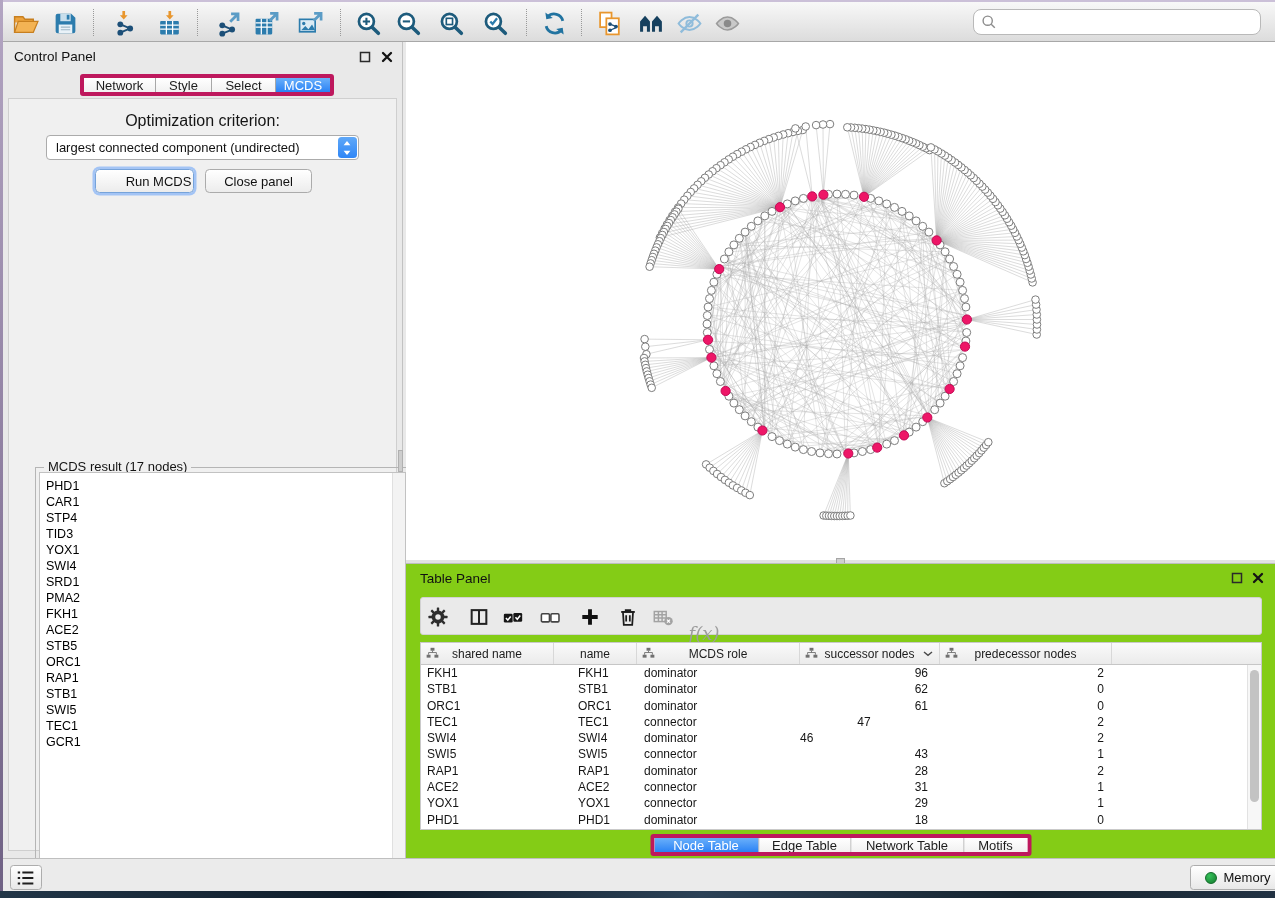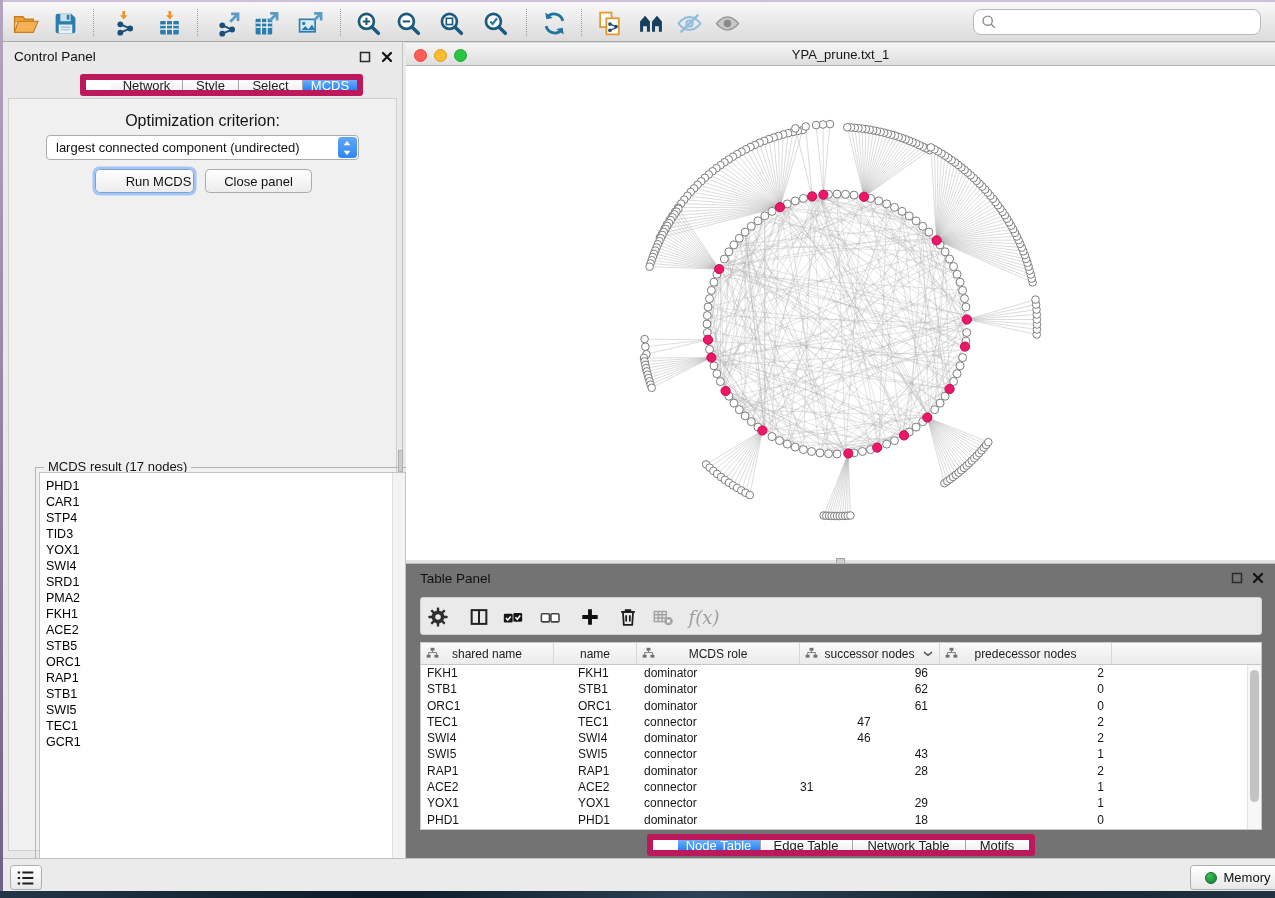--- a/index.html
+++ b/index.html
@@ -18,21 +18,21 @@
   .tb-btn { position:absolute; top:3px; width:36px; height:36px; display:flex; align-items:center; justify-content:center; }
   .tb-sep { position:absolute; top:7px; height:27px; width:0; border-left:1px dotted #999; }
   .search-field { position:absolute; left:970px; top:7px; width:288px; height:26px; background:#fff;
                   border:1px solid #b9b9b9; border-radius:8px; display:flex; align-items:center; padding-left:7px; }
   .search-field input { border:none; outline:none; flex:1; height:20px; font-size:13px; background:transparent; margin-left:5px; }
 
   
   .control-panel { position:absolute; left:3px; top:42px; width:400px; height:816px; background:#e9e9e9; border-right:1px solid #c2c2c2; }
   .cp-title { position:absolute; left:11px; top:7px; font-size:13.5px; color:#111; }
   .panel-mini-btn { position:absolute; width:14px; height:14px; display:flex; align-items:center; justify-content:center; }
-  .seg-tabs { position:absolute; display:flex; height:22px; border:6px solid #be185d; border-radius:3px; background:#fff; overflow:hidden;padding-left:25px; }
+  .seg-tabs { position:absolute; display:flex; height:22px; border:4px solid #be185d; border-radius:3px; background:#fff; overflow:hidden; }
   .seg { display:flex; align-items:center; justify-content:center; font-size:13px; color:#1c1c1c;
          border-right:1px solid #a7a7a7; background:linear-gradient(#ffffff,#f1f1f1); }
   .seg:last-child { border-right:none; }
   .seg.sel { background:linear-gradient(#6ab0fa,#2a82f5); color:#fff; }
   .cp-inner { position:absolute; left:5px; top:56px; width:389px; height:753px; background:#f0f0f0; border:1px solid #cfcfcf; }
   .opt-label { position:absolute; left:0; top:13px; width:100%; text-align:center; font-size:16px; color:#141414; }
   .criterion { position:absolute; left:37px; top:36px; width:313px; height:25px; background:#fff; border:1px solid #ababab;
                border-radius:4px; display:flex; align-items:center; }
   .criterion .val { flex:1; font-size:13px; color:#111; padding-left:9px; white-space:nowrap; overflow:hidden; }
   .stepper { width:19px; height:21px; margin-right:1.5px; border-radius:3.5px; background:linear-gradient(#5fa8f8,#2f86f6);
@@ -53,21 +53,21 @@
                  background:linear-gradient(#f5f5f5,#dedede); border-bottom:1px solid #b3b3b3; border-top:1px solid #d8d8d8; }
   .tlight { position:absolute; top:5.5px; width:13px; height:13px; border-radius:50%; }
   .nv-title { position:absolute; width:100%; text-align:center; top:4px; font-size:13px; color:#161616; }
   .nv-canvas { position:absolute; left:0; top:24px; width:869px; height:494px; background:#fff; }
 
   .h-divider { position:absolute; left:406px; top:560px; width:869px; height:3px; background:#e2e2e2; }
   .split-handle { position:absolute; left:430px; top:-2px; width:9px; height:7px; background:#cfcfcf; border:1px solid #a5a5a5; }
   .v-handle { position:absolute; left:398px; top:450px; width:5px; height:22px; background:#cdcdcd; border:1px solid #b0b0b0; }
 
   
-  .table-panel { position:absolute; left:406px; top:563px; width:869px; height:295px; background:#737373; border-top:1px solid #bdbdbd;text-decoration:underline; }
+  .table-panel { position:absolute; left:406px; top:563px; width:869px; height:295px; background:#84cc16; border-top:1px solid #bdbdbd;text-decoration:underline; }
   .tp-title { position:absolute; left:14px; top:7px; font-size:13.5px; color:#111; }
   .tp-toolbar { position:absolute; left:14px; top:33px; width:842px; height:38px; background:#eaeaea; border:1px solid #d2d2d2; border-radius:3px; }
   .tp-tool { position:absolute; top:4px; width:30px; height:30px; display:flex; align-items:center; justify-content:center; }
   .fx-glyph { font-family:"DejaVu Serif","Liberation Serif",serif; font-style:italic; font-size:18px; color:#9d9d9d; }
   .tp-table { position:absolute; left:14px; top:78px; width:842px; height:188px; background:#fff; border:1px solid #c9c9c9; }
   .th-row { position:absolute; left:0; top:0; right:0; height:22px; display:flex;
             background:linear-gradient(#fafafa,#ebebeb); border-bottom:1px solid #c6c6c6; }
   .th-cell { position:relative; height:100%; border-right:1px solid #d8d8d8; display:flex; align-items:center; justify-content:center;
              font-size:12px; color:#1c1c1c; }
   .th-cell .h-icon { position:absolute; left:5px; top:4px; }
@@ -415,26 +415,20 @@
               <div class="result-item">GCR1</div>
             </div>
           <div class="result-scroll"></div>
         </div>
       </div>
     </div>
   </div>
   <div class="v-handle"></div>
 
   <div class="network-panel">
-    <div class="nv-titlebar">
-      <div class="tlight" style="left: 8px; background: rgb(255, 95, 87); border: 1px solid rgb(224, 68, 62);"></div>
-      <div class="tlight" style="left: 28px; background: rgb(254, 187, 46); border: 1px solid rgb(216, 158, 36);"></div>
-      <div class="tlight" style="left: 48px; background: rgb(39, 200, 63); border: 1px solid rgb(30, 164, 51);"></div>
-      <div class="nv-title">YPA_prune.txt_1</div>
-    </div>
     <div class="nv-canvas">
       <svg width="869" height="494" viewBox="0 0 869 494">
           <line x1="503.2" y1="366.1" x2="303.5" y2="283.4" stroke="#a9a9a9" stroke-width="0.75" opacity="0.42"></line>
           <line x1="305.4" y1="291.6" x2="496.0" y2="370.6" stroke="#a9a9a9" stroke-width="0.75" opacity="0.42"></line>
           <line x1="522.9" y1="349.9" x2="373.5" y2="374.6" stroke="#a9a9a9" stroke-width="0.75" opacity="0.42"></line>
           <line x1="314.4" y1="200.5" x2="314.4" y2="315.5" stroke="#a9a9a9" stroke-width="0.75" opacity="0.42"></line>
           <line x1="439.5" y1="387.7" x2="314.4" y2="315.5" stroke="#a9a9a9" stroke-width="0.75" opacity="0.42"></line>
           <line x1="381.3" y1="137.9" x2="333.3" y2="343.7" stroke="#a9a9a9" stroke-width="0.75" opacity="0.42"></line>
           <line x1="373.5" y1="141.4" x2="422.5" y2="387.7" stroke="#a9a9a9" stroke-width="0.75" opacity="0.42"></line>
           <line x1="397.4" y1="132.4" x2="510.1" y2="154.9" stroke="#a9a9a9" stroke-width="0.75" opacity="0.42"></line>
@@ -1207,21 +1201,21 @@
         <div class="tp-tool" style="left: 192px;">
           <svg width="22" height="22">
             <use href="#sym-delete"></use>
           </svg>
         </div>
         <div class="tp-tool" style="left: 227px;">
           <svg width="22" height="22">
             <use href="#sym-destroy-table"></use>
           </svg>
         </div>
-        <div class="tp-tool" style="left: 268px;">
+        <div class="tp-tool" style="left: 268px; margin-top: 16px;">
           <span class="fx-glyph">f(x)</span>
         </div>
       </div>
 
     <div class="tp-table">
       <div class="th-row">
           <div class="th-cell" style="width: 133px;">
             <svg width="13" height="13" class="h-icon">
               <use href="#sym-tree"></use>
             </svg>
@@ -1279,42 +1273,42 @@
             <div class="t-cell" style="width: 133px; text-align: left; padding-left: 6px;">TEC1</div>
             <div class="t-cell" style="width: 83px; text-align: left; padding-left: 24px;">TEC1</div>
             <div class="t-cell" style="width: 163px; text-align: left; padding-left: 7px;">connector</div>
             <div class="t-cell" style="width: 140px; text-align: center; padding-right: 12px;">47</div>
             <div class="t-cell" style="width: 172px; text-align: right; padding-right: 8px;">2</div>
           </div>
           <div class="t-row">
             <div class="t-cell" style="width: 133px; text-align: left; padding-left: 6px;">SWI4</div>
             <div class="t-cell" style="width: 83px; text-align: left; padding-left: 24px;">SWI4</div>
             <div class="t-cell" style="width: 163px; text-align: left; padding-left: 7px;">dominator</div>
-            <div class="t-cell" style="width: 140px; text-align: center; padding-right: 12px;">46</div>
+            <div class="t-cell" style="width: 140px; text-align: left; padding-right: 12px;">46</div>
             <div class="t-cell" style="width: 172px; text-align: right; padding-right: 8px;">2</div>
           </div>
           <div class="t-row">
             <div class="t-cell" style="width: 133px; text-align: left; padding-left: 6px;">SWI5</div>
             <div class="t-cell" style="width: 83px; text-align: left; padding-left: 24px;">SWI5</div>
             <div class="t-cell" style="width: 163px; text-align: left; padding-left: 7px;">connector</div>
             <div class="t-cell" style="width: 140px; text-align: right; padding-right: 12px;">43</div>
             <div class="t-cell" style="width: 172px; text-align: right; padding-right: 8px;">1</div>
           </div>
           <div class="t-row">
             <div class="t-cell" style="width: 133px; text-align: left; padding-left: 6px;">RAP1</div>
             <div class="t-cell" style="width: 83px; text-align: left; padding-left: 24px;">RAP1</div>
             <div class="t-cell" style="width: 163px; text-align: left; padding-left: 7px;">dominator</div>
             <div class="t-cell" style="width: 140px; text-align: right; padding-right: 12px;">28</div>
             <div class="t-cell" style="width: 172px; text-align: right; padding-right: 8px;">2</div>
           </div>
           <div class="t-row">
             <div class="t-cell" style="width: 133px; text-align: left; padding-left: 6px;">ACE2</div>
             <div class="t-cell" style="width: 83px; text-align: left; padding-left: 24px;">ACE2</div>
             <div class="t-cell" style="width: 163px; text-align: left; padding-left: 7px;">connector</div>
-            <div class="t-cell" style="width: 140px; text-align: left; padding-right: 12px;">31</div>
+            <div class="t-cell" style="width: 140px; text-align: right; padding-right: 12px;">31</div>
             <div class="t-cell" style="width: 172px; text-align: right; padding-right: 8px;">1</div>
           </div>
           <div class="t-row">
             <div class="t-cell" style="width: 133px; text-align: left; padding-left: 6px;">YOX1</div>
             <div class="t-cell" style="width: 83px; text-align: left; padding-left: 24px;">YOX1</div>
             <div class="t-cell" style="width: 163px; text-align: left; padding-left: 7px;">connector</div>
             <div class="t-cell" style="width: 140px; text-align: right; padding-right: 12px;">29</div>
             <div class="t-cell" style="width: 172px; text-align: right; padding-right: 8px;">1</div>
           </div>
           <div class="t-row">
@@ -1325,21 +1319,21 @@
             <div class="t-cell" style="width: 172px; text-align: right; padding-right: 8px;">0</div>
           </div>
         </div>
       <div class="t-scroll">
         <div class="t-thumb"></div>
       </div>
     </div>
 
     <div class="tp-tabs-wrap">
       <div class="seg-tabs" style="position:relative;">
-          <div class="seg sel" style="width: 83px;">Node Table</div>
+          <div class="seg sel" style="width: 105px;">Node Table</div>
           <div class="seg" style="width: 92px;">Edge Table</div>
           <div class="seg" style="width: 113px;">Network Table</div>
           <div class="seg" style="width: 63px;">Motifs</div>
         </div>
     </div>
   </div>
 
   <div class="status-bar">
     <div class="sb-btn" style="left:7px; width:32px;">
       <svg width="22" height="22">

